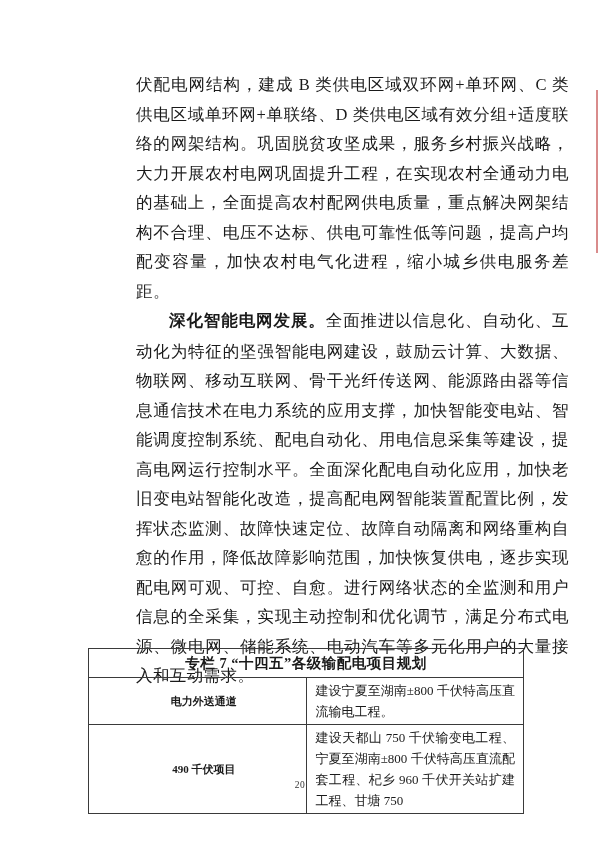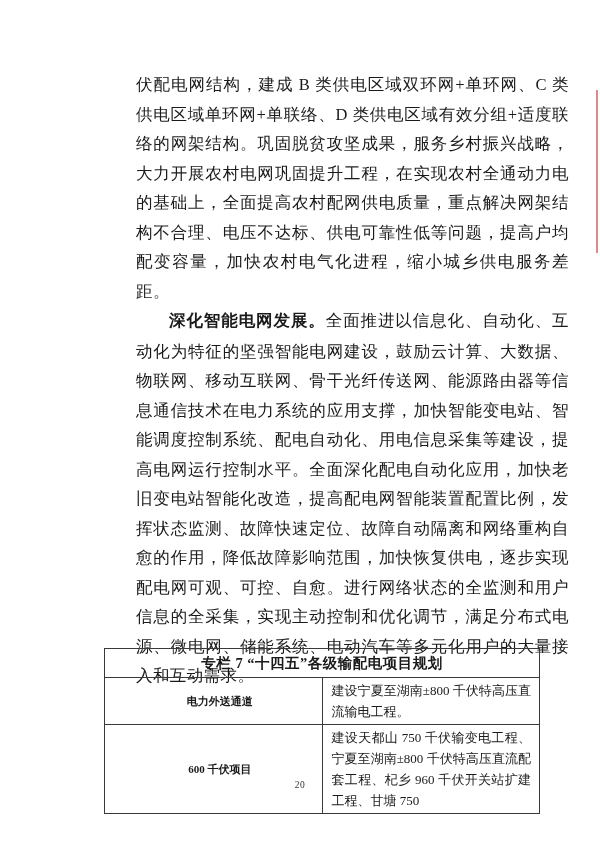--- a/index.html
+++ b/index.html
@@ -22,21 +22,21 @@
     text-align: justify;
     text-justify: inter-character;
     letter-spacing: 0.4px;
     margin-left: 48px;
   }
   .body-text p { margin: 0; }
   .para-indent { text-indent: 2em; }
   .lead-bold { font-weight: bold; font-family: Liberation Mono, monospace; }
   .box-table {
     position: absolute;
-    left: 104px;
+    left: 88px;
     top: 648px;
     width: 436px;
     border: 1px solid #3a3a3a;
     border-collapse: collapse;
     table-layout: fixed;
     font-family: "Liberation Serif", "DejaVu Serif", serif;
     color: #1a1a1a;
   }
   .box-table td, .box-table th {
     border: 1px solid #3a3a3a;
@@ -98,21 +98,21 @@
   <table class="box-table">
     <tbody>
       <tr>
         <td class="tbl-title" colspan="2">专栏 7  “十四五”各级输配电项目规划</td>
       </tr>
       <tr class="row-single">
         <td class="tbl-label">电力外送通道</td>
         <td class="tbl-content">建设宁夏至湖南±800 千伏特高压直流输电工程。</td>
       </tr>
       <tr class="row-double">
-        <td class="tbl-label">600 千伏项目</td>
+        <td class="tbl-label">490 千伏项目</td>
         <td class="tbl-content">建设天都山 750 千伏输变电工程、宁夏至湖南±800 千伏特高压直流配套工程、杞乡 960 千伏开关站扩建工程、甘塘 750</td>
       </tr>
     </tbody>
   </table>
 
   <div class="page-number">20</div>
 
   <div class="margin-annotation"></div>
 
 </div>

